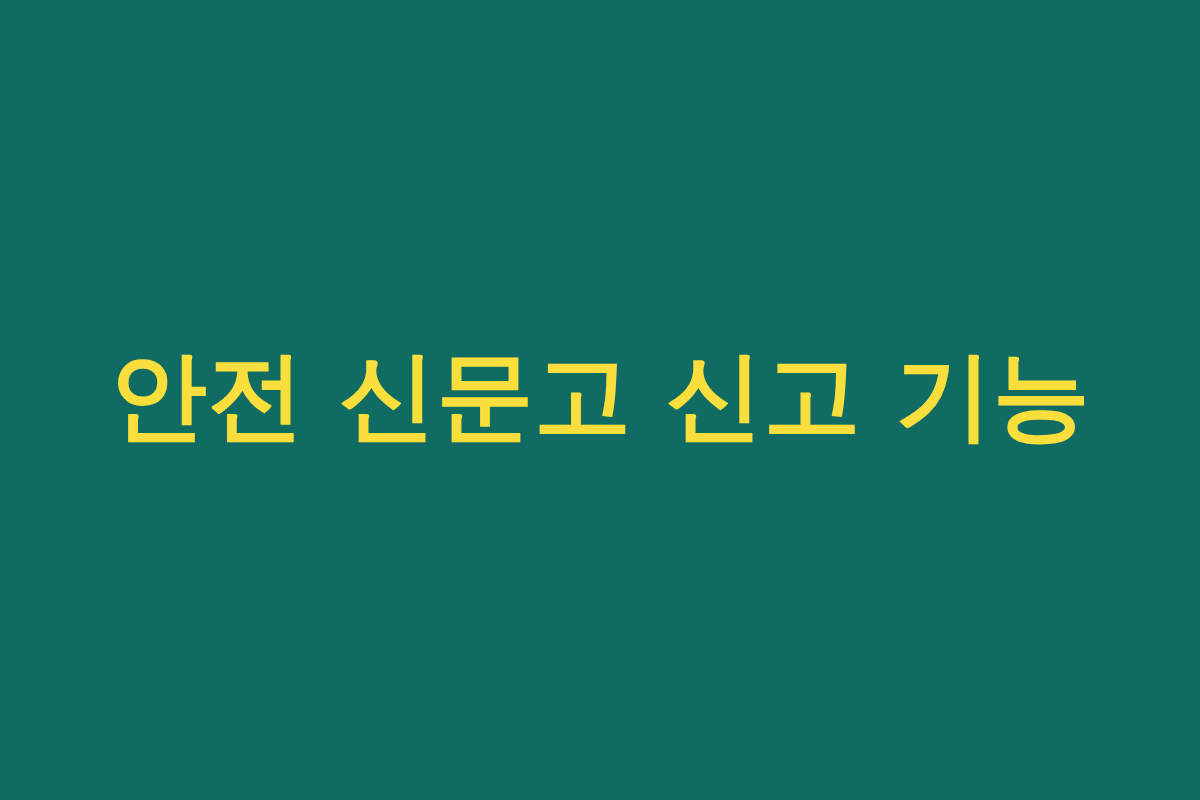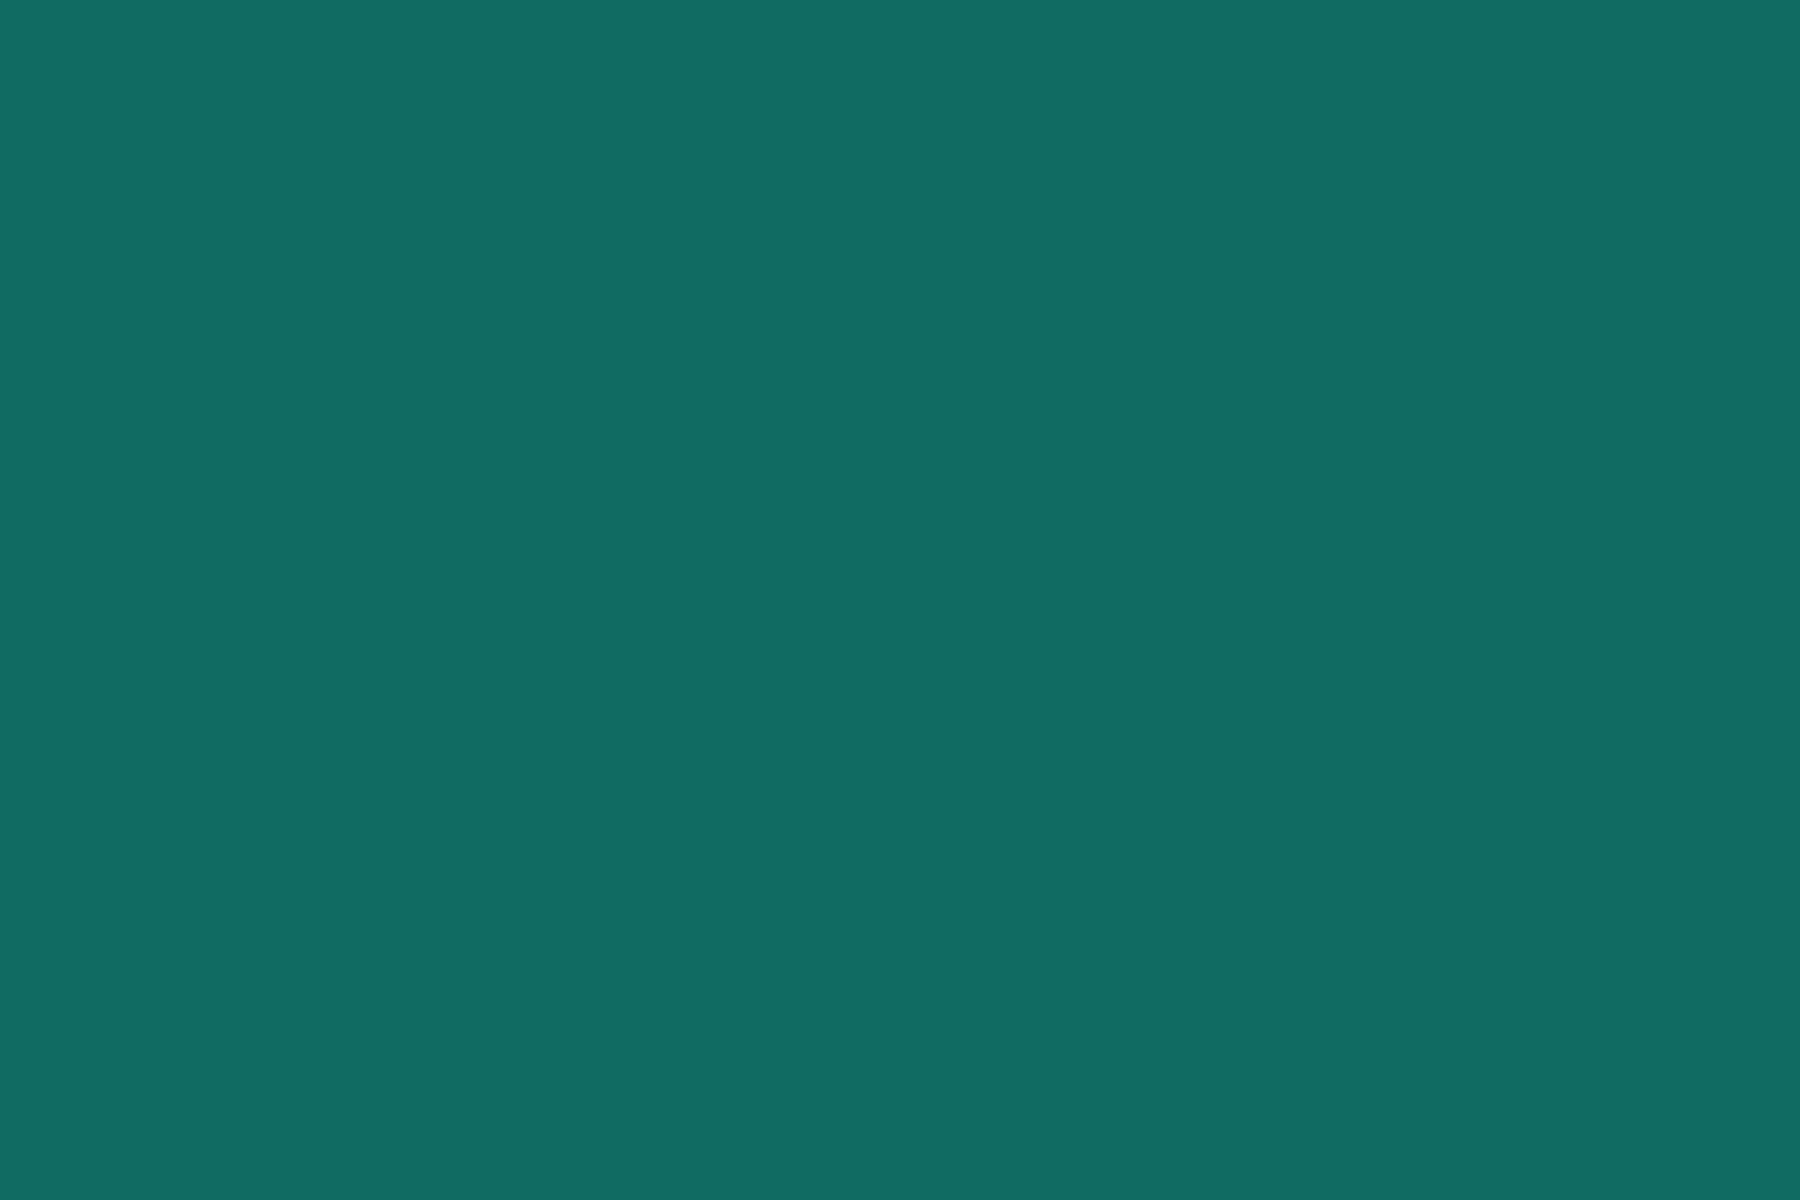--- a/index.html
+++ b/index.html
@@ -61,16 +61,17 @@
   }
 </style>
 </head>
 <body>
 
 <div id="banner" style="background-color: rgb(16, 107, 98);">
 
   <div id="headline-block">
 
 
+    <span class="headline-line line-2" style="color: rgb(250, 223, 60);">안전 신문고 신고 기능</span>
 
   </div>
 
 </div>
 
 </body></html>

